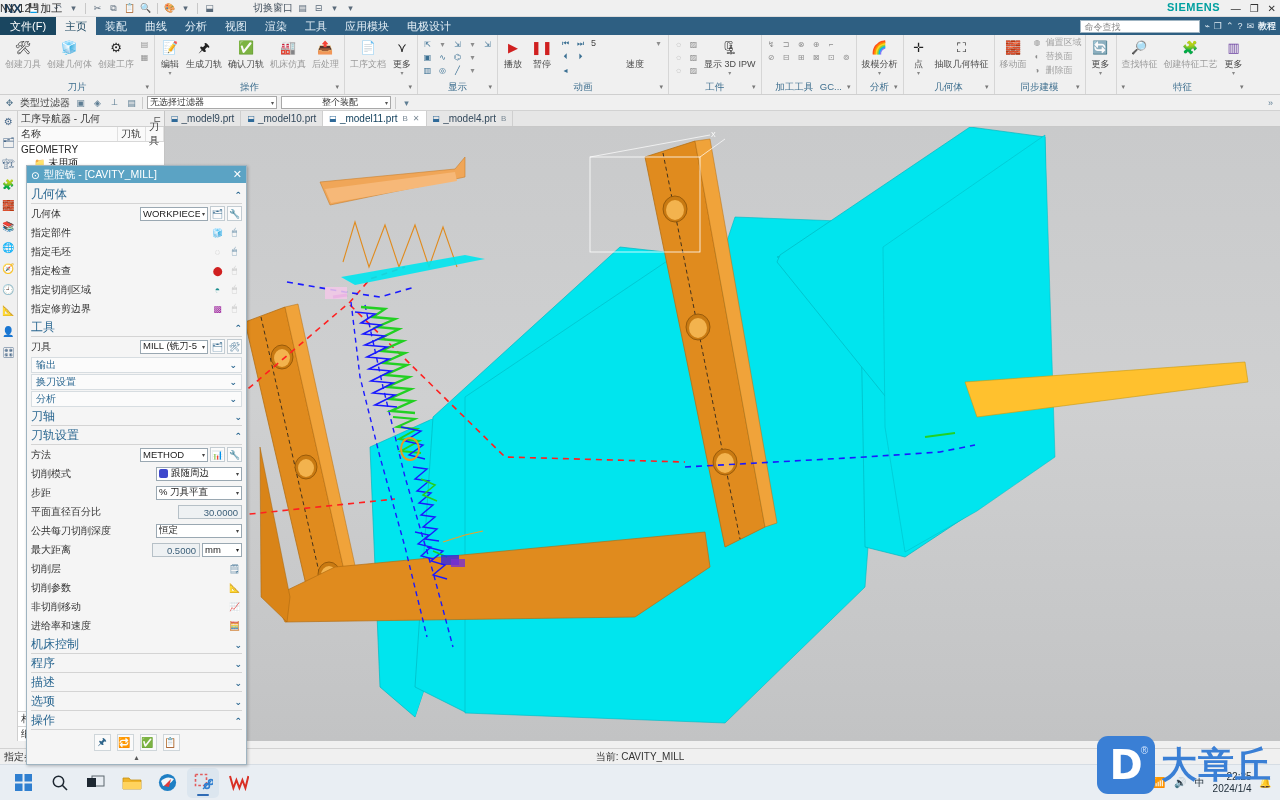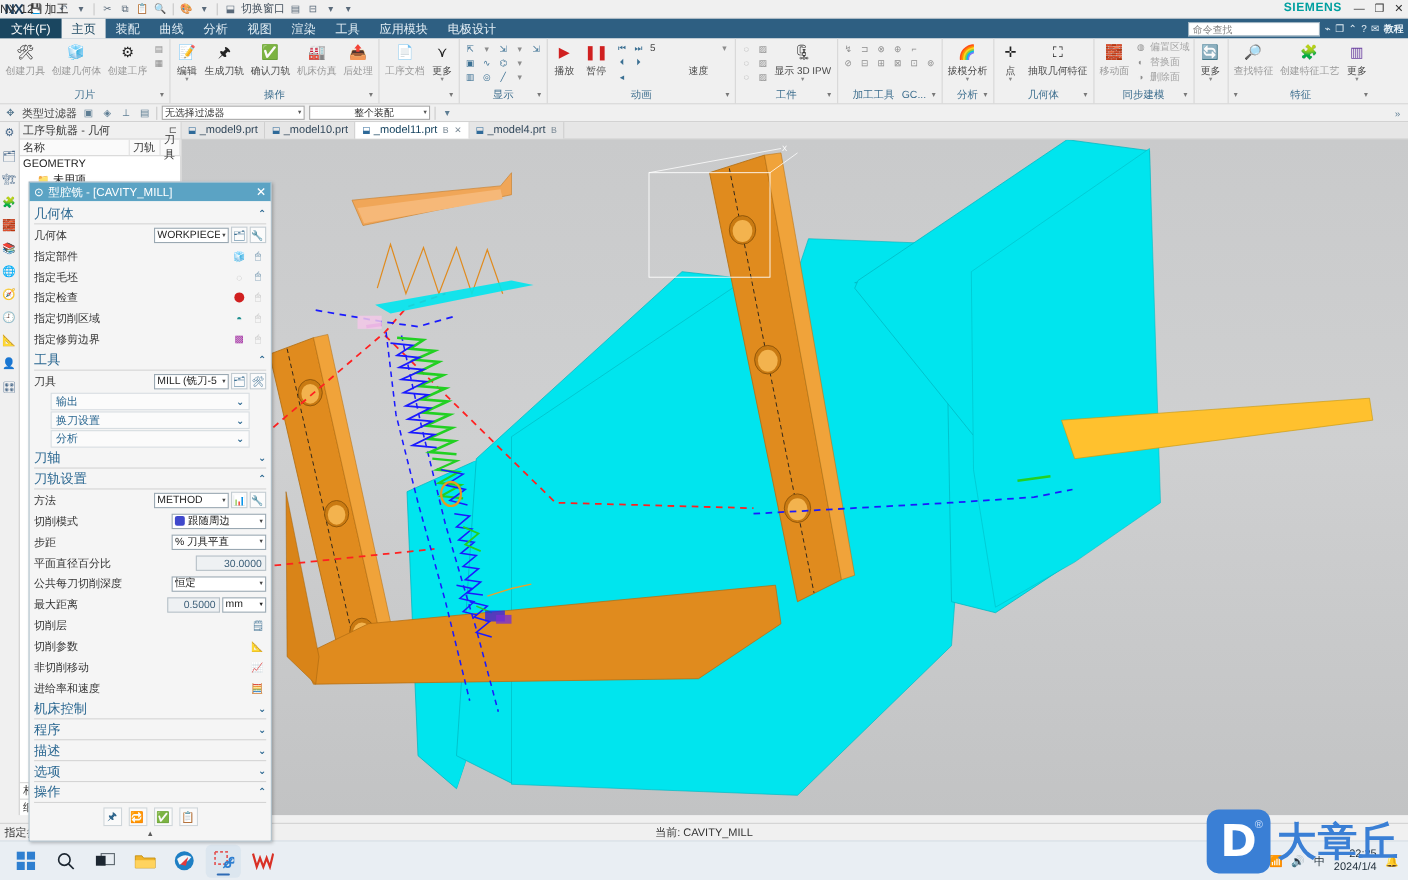--- a/index.html
+++ b/index.html
@@ -18,21 +18,21 @@
     background:#f0f0f0; border-bottom:1px solid #dcdcdc;
     display:flex; align-items:center;
   }
   .nx-logo { font-weight:bold; font-size:13px; color:#1b3d5c; padding:0 6px 0 4px; letter-spacing:-0.5px;}
   .qat { display:flex; align-items:center; gap:3px; }
   .qat .qi {
     width:13px; height:13px; display:flex; align-items:center; justify-content:center;
     font-size:9px; color:#5a6a7a;
   }
   .qat .sep { width:1px; height:11px; background:#c8c8c8; margin:0 2px; }
-  .qat-text { font-size:10px; color:#44515e; white-space:nowrap; }
+  .qat-text { font-size:10px; color:#44515e; white-space:nowrap;margin-left:34px; }
   .title-center {
     position:absolute; left:0; right:0; font-size:11px; color:#333;
     pointer-events:none;
   }
   .siemens {
     position:absolute; right:60px; top:1px; color:#00a0a0; font-weight:bold;
     font-size:11px; letter-spacing:0.5px;
   }
   .wbtns { position:absolute; right:4px; top:0; display:flex; gap:9px; align-items:center; height:17px;}
   .wbtns span { font-size:10px; color:#333; }
@@ -198,21 +198,21 @@
   .dlg-body { background:#f5f5f5; padding:2px 4px 0 4px; }
 
   .sect-hd {
     display:flex; align-items:center; height:18px; color:#2a6791; font-size:12px;
     border-bottom:1px solid #d4d4d4; margin-top:1px;
   }
   .sect-hd .chev { margin-left:auto; font-size:9px; color:#2a6791; font-weight:bold; }
 
   .sub-hd {
     display:flex; align-items:center; height:16px; color:#2a6791; font-size:10px;
-    border:1px solid #d7dde1; background:#fbfbfb; margin:1px 15px; padding:1px 4px;
+    border:1px solid #d7dde1; background:#fbfbfb; margin:1px 0; padding:1px 4px;
   }
   .sub-hd .chev { margin-left:auto; font-size:9px; color:#2a6791; font-weight:bold; }
 
   .row { display:flex; align-items:center; height:19px; gap:2px; }
   .row .lb { font-size:10px; color:#333; flex:1; white-space:nowrap; overflow:hidden; }
   .combo {
     height:14px; background:#fff; border:1px solid #9aa8b2; display:flex; align-items:center;
     font-size:9.5px; color:#222; padding:0 2px; width:68px;
   }
   .combo .cv { overflow:hidden; white-space:nowrap; flex:1; }

